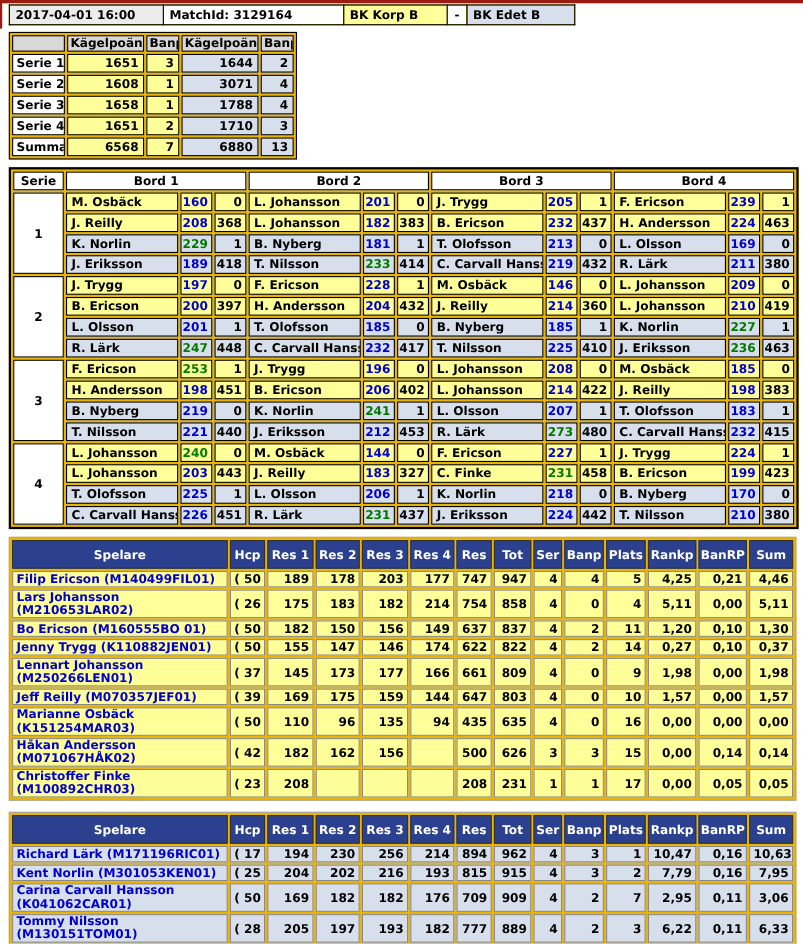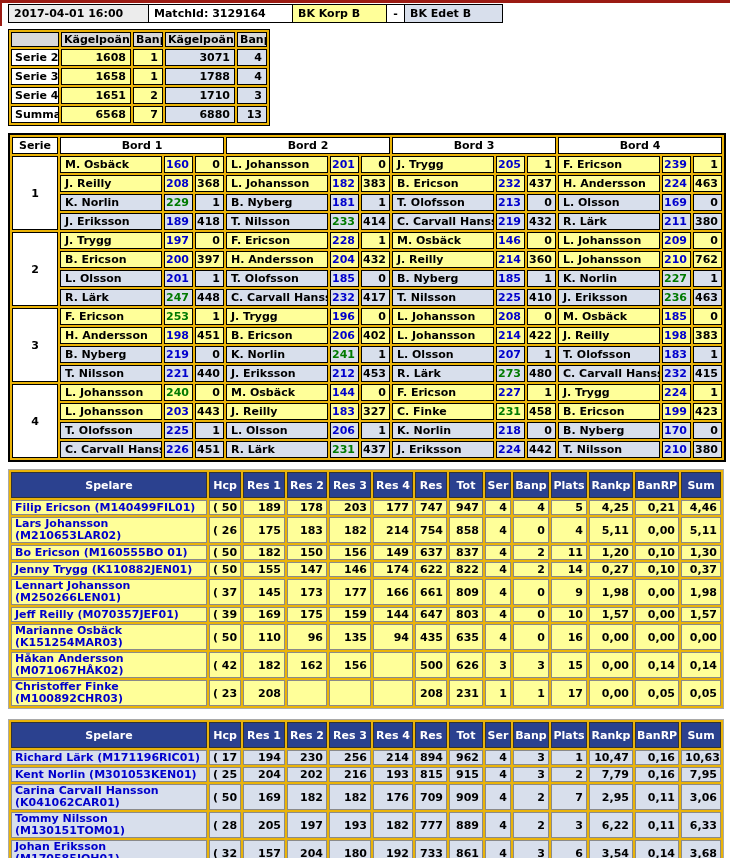--- a/index.html
+++ b/index.html
@@ -11,21 +11,21 @@
   .topline { position:absolute; top:0; left:0; width:730px; height:3px; background:#9b1b13; }
   .topline-left { position:absolute; top:0; left:0; width:2px; height:26px; background:#9b1b13; }
 
   table { border-spacing:2px; border-collapse:separate; background:#eab308; table-layout:fixed; }
   td, th { font-size:11px; font-weight:bold; color:#000; overflow:hidden; white-space:nowrap; }
 
   
   .topbar { margin:4px 0 0 8px; border-collapse:collapse; }
   .topbar td { border:1px solid #000; height:18px; padding:0 5px; }
   .tb-date { width:140px; background:#ececec; }
-  .tb-mid  { width:144px; background:#fff; }
+  .tb-mid  { width:164px; background:#fff; }
   .tb-home { width:94px;  background:#ffff99; }
   .tb-sep  { width:18px;  background:#fff; text-align:center; }
   .tb-away { width:98px;  background:#d8dfec;margin-left:28px; }
 
   
   .summary { margin:6px 0 0 8px; border:1px solid #000; width:260px; }
   .summary th { background:#d8d8d8; border:1px solid #000; height:14px; text-align:center; padding:0 2px; }
   .summary td { border:1px solid #000; height:14px; }
   .sum-label { background:#fff; text-align:left; padding-left:3px; }
   .summary .num { text-align:right; padding-right:4px; }
@@ -82,20 +82,27 @@
     <tr>
       <th></th>
       <th>Kägelpoäng</th>
       <th>Banp</th>
       <th>Kägelpoäng</th>
       <th>Banp</th>
     </tr>
   </thead>
   <tbody id="summary-body">
       <tr>
+        <td class="sum-label">Serie 1</td>
+        <td class="num home-bg">1651</td>
+        <td class="num home-bg">3</td>
+        <td class="num away-bg">1644</td>
+        <td class="num away-bg">2</td>
+      </tr>
+      <tr>
         <td class="sum-label">Serie 2</td>
         <td class="num home-bg">1608</td>
         <td class="num home-bg">1</td>
         <td class="num away-bg">3071</td>
         <td class="num away-bg">4</td>
       </tr>
       <tr>
         <td class="sum-label">Serie 3</td>
         <td class="num home-bg">1658</td>
         <td class="num home-bg">1</td>
@@ -222,21 +229,21 @@
         <td class="score home-bg">200</td>
         <td class="pts home-bg">397</td>
         <td class="pname home-bg">H. Andersson</td>
         <td class="score home-bg">204</td>
         <td class="pts home-bg">432</td>
         <td class="pname home-bg">J. Reilly</td>
         <td class="score home-bg">214</td>
         <td class="pts home-bg">360</td>
         <td class="pname home-bg">L. Johansson</td>
         <td class="score home-bg">210</td>
-        <td class="pts home-bg">762</td>
+        <td class="pts home-bg">419</td>
       </tr>
       <tr>
         <td class="pname away-bg">L. Olsson</td>
         <td class="score away-bg">201</td>
         <td class="pts away-bg">1</td>
         <td class="pname away-bg">T. Olofsson</td>
         <td class="score away-bg">185</td>
         <td class="pts away-bg">0</td>
         <td class="pname away-bg">B. Nyberg</td>
         <td class="score away-bg">185</td>

